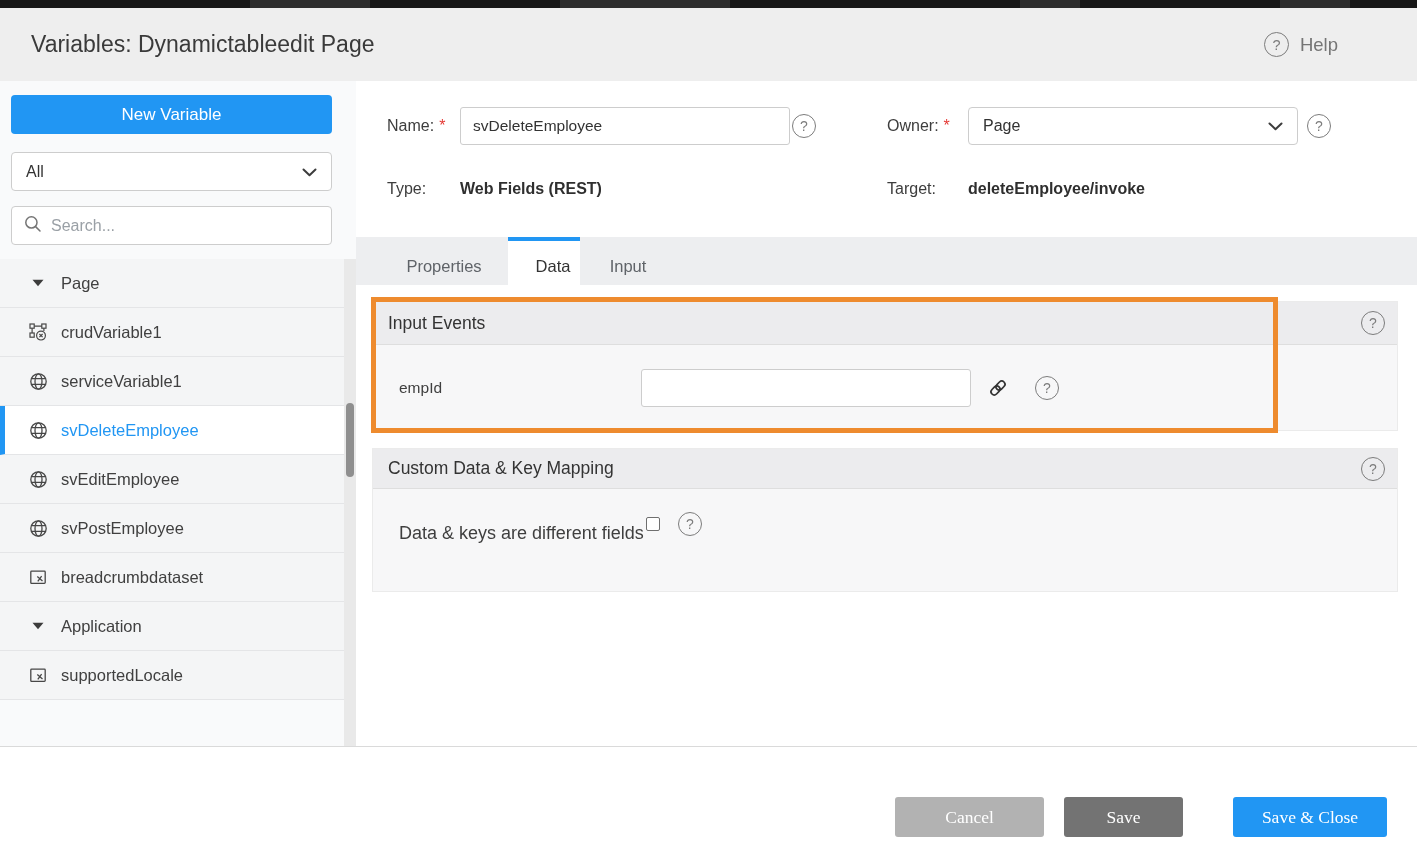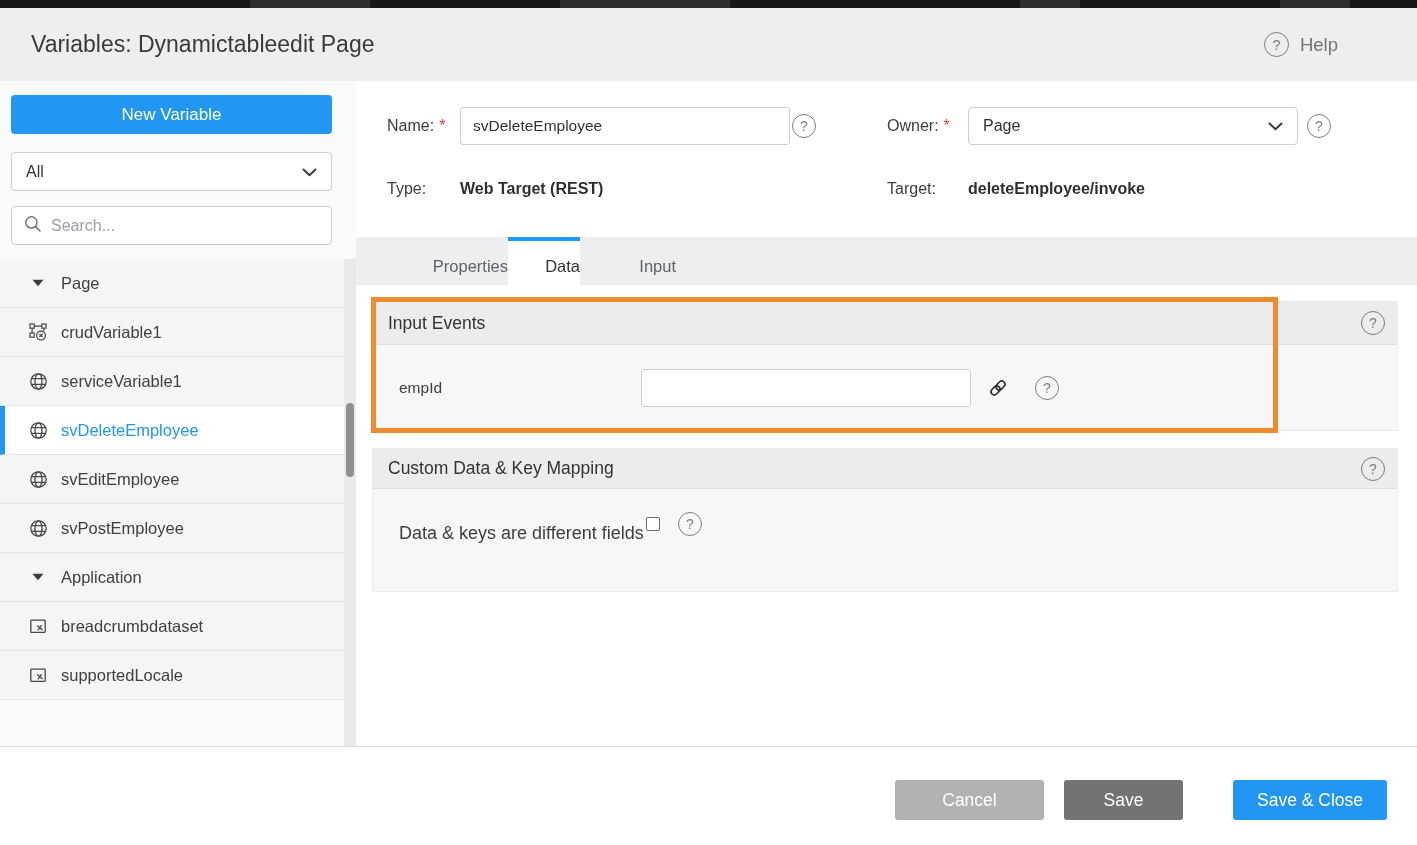--- a/index.html
+++ b/index.html
@@ -62,21 +62,21 @@
   .owner-select { position:absolute; left:612px; top:26px; width:330px; height:38px; }
   .owner-help { position:absolute; left:951px; top:33px; cursor:pointer; }
   .type-label { left:31px; top:97px; line-height:22px; }
   .type-value { position:absolute; left:104px; top:97px; line-height:22px; font-size:16px; font-weight:bold; color:#2f2f2f; }
   .target-label { left:531px; top:97px; line-height:22px; }
   .target-value { position:absolute; left:612px; top:97px; line-height:22px; font-size:16px; font-weight:bold; color:#2f2f2f; }
 
   
   .tabbar { position:absolute; left:0; top:156px; width:1061px; height:48px; background:#edeef0;
             display:flex; padding-left:24px; }
-  .tab { height:55px; display:flex; align-items:center; justify-content:flex-end;
+  .tab { height:55px; display:flex; align-items:center; justify-content:center;
          font-size:16.5px; color:#5f6368; cursor:pointer; border-top:4px solid transparent; }
   .tab.active { background:#ffffff; border-top:4px solid #2196f3; color:#333;padding-left:18px; }
 
   
   .panel { position:absolute; left:16px; width:1026px; background:#f7f7f8; border:1px solid #ebebeb; }
   .panel-header { height:43px; background:#ececee; border-bottom:1px solid #dedede;
                   display:flex; align-items:center; padding-left:15px; position:relative;
                   font-size:17.5px; color:#333; }
   .panel-header .help-circle { position:absolute; right:12px; top:50%; transform:translateY(-50%); cursor:pointer; }
   .panel-input-fields { top:220px; height:130px; }
@@ -93,22 +93,22 @@
               background:#fff; margin-left:2px; cursor:pointer; flex:0 0 auto; }
   .chk-help { margin-left:18px; cursor:pointer; }
 
   
   .highlight-outline { position:absolute; left:15px; top:216px; width:907px; height:136px;
                        border:5px solid #ee8b2e; pointer-events:none; z-index:6; }
 
   
   .footer { position:absolute; left:0; top:746px; width:1417px; height:99px; background:#fff;
             border-top:1px solid #dadada; }
-  .fbtn { position:absolute; top:33px; height:40px; border:none; border-radius:3px; color:#fff;
-          font-size:17.5px; cursor:pointer; font-family:Liberation Sans, sans-serif; }
+  .fbtn { position:absolute; top:50px; height:40px; border:none; border-radius:3px; color:#fff;
+          font-size:17.5px; cursor:pointer; font-family:Liberation Serif, serif; }
   .fbtn-cancel { left:895px; width:149px; background:#b2b2b2; }
   .fbtn-save { left:1064px; width:119px; background:#737373; }
   .fbtn-saveclose { left:1233px; width:154px; background:#2196f3; }
 </style>
 </head>
 <body>
 
 <div class="top-strip">
   <span class="frag" style="left:250px;width:120px;"></span>
   <span class="frag" style="left:560px;width:170px;"></span>
@@ -200,36 +200,36 @@
       <div class="var-item">
         <span class="icon-slot">
           <svg width="19" height="19" viewBox="0 0 19 19" fill="none" stroke="#474747" stroke-width="1.3">
             <circle cx="9.5" cy="9.5" r="7.7"></circle>
             <ellipse cx="9.5" cy="9.5" rx="3.5" ry="7.7"></ellipse>
             <path d="M2.3 6.6 h14.4 M2.3 12.4 h14.4"></path>
           </svg>
         </span>
         <span>svPostEmployee</span>
       </div>
+      <div class="var-item">
+        <span class="icon-slot">
+          <svg width="19" height="19" viewBox="0 0 19 19" fill="none" stroke="#474747" stroke-width="1.3">
+            <rect x="1.8" y="3.2" width="14.4" height="12.2" rx="0.8"></rect>
+            <path d="M8.3 8.4 l5.2 4.6 M12.6 8.1 l-3.8 5.2"></path>
+          </svg>
+        </span>
+        <span>breadcrumbdataset</span>
+      </div>
       <div class="var-item group">
         <span class="icon-slot">
           <svg width="12" height="8" viewBox="0 0 12 8">
             <path d="M0.5 0.8 h11 L6 7.2 Z" fill="#3c3c3c"></path>
           </svg>
         </span>
         <span>Application</span>
-      </div>
-      <div class="var-item">
-        <span class="icon-slot">
-          <svg width="19" height="19" viewBox="0 0 19 19" fill="none" stroke="#474747" stroke-width="1.3">
-            <rect x="1.8" y="3.2" width="14.4" height="12.2" rx="0.8"></rect>
-            <path d="M8.3 8.4 l5.2 4.6 M12.6 8.1 l-3.8 5.2"></path>
-          </svg>
-        </span>
-        <span>breadcrumbdataset</span>
       </div>
       <div class="var-item">
         <span class="icon-slot">
           <svg width="19" height="19" viewBox="0 0 19 19" fill="none" stroke="#474747" stroke-width="1.3">
             <rect x="1.8" y="3.2" width="14.4" height="12.2" rx="0.8"></rect>
             <path d="M8.3 8.4 l5.2 4.6 M12.6 8.1 l-3.8 5.2"></path>
           </svg>
         </span>
         <span>supportedLocale</span>
       </div>
@@ -251,21 +251,21 @@
     <span>Page</span>
     <span>
       <svg width="15" height="9" viewBox="0 0 15 9" fill="none">
           <path d="M1.5 1.5 L7.5 7.2 L13.5 1.5" stroke="#3c3c3c" stroke-width="2" stroke-linecap="round" stroke-linejoin="round"></path>
         </svg>
     </span>
   </div>
   <span class="help-circle sm owner-help">?</span>
 
   <div class="fld-label type-label">Type:</div>
-  <div class="type-value">Web Target (REST)</div>
+  <div class="type-value">Web Fields (REST)</div>
   <div class="fld-label target-label">Target:</div>
   <div class="target-value">deleteEmployee/invoke</div>
 
   <div class="tabbar" id="tabbar">
       <div class="tab" style="width: 128px;">
         <span>Properties</span>
       </div>
       <div class="tab active" style="width: 72px;">
         <span>Data</span>
       </div>

